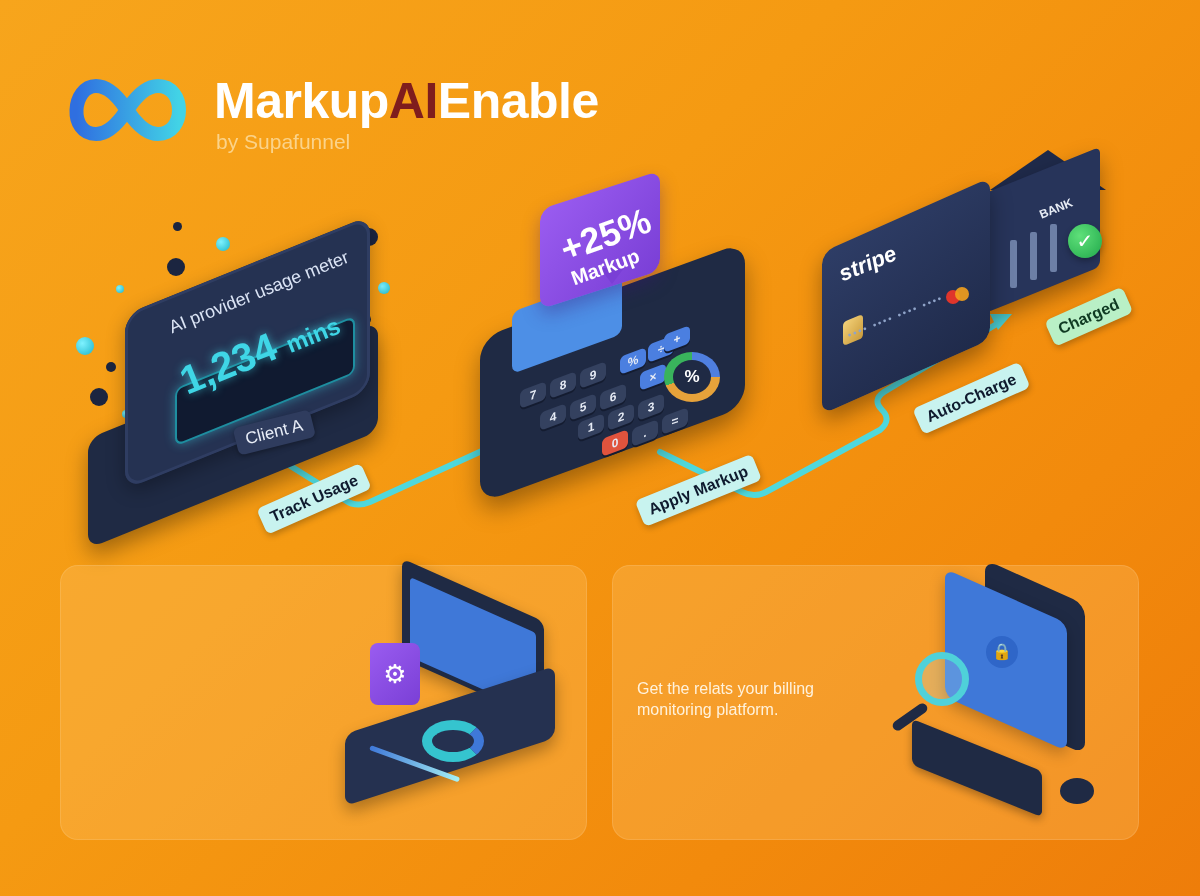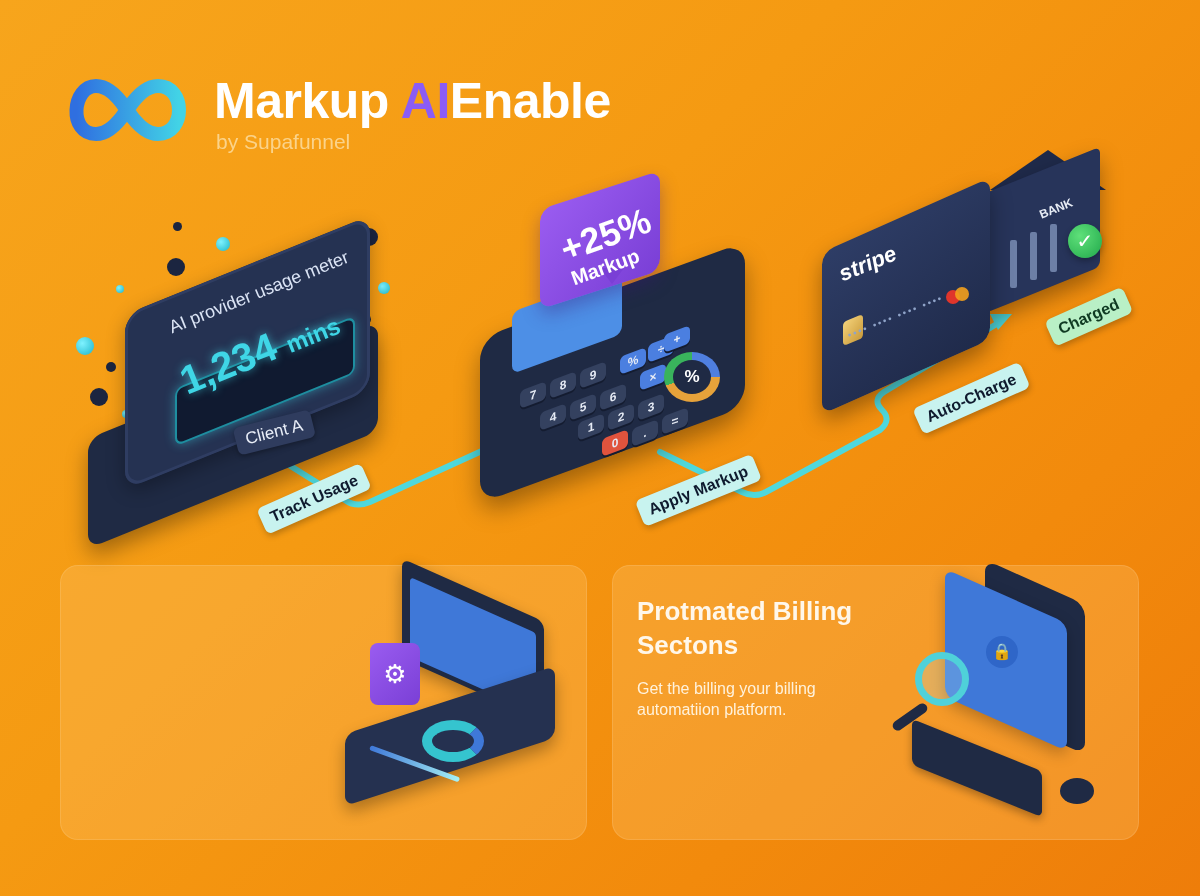--- a/index.html
+++ b/index.html
@@ -8,21 +8,21 @@
     font-family: "Liberation Sans", "DejaVu Sans", sans-serif;
     background: linear-gradient(135deg, #f7a51c 0%, #f59a12 40%, #f28a0c 75%, #ee7d0a 100%);
     position: relative;
     color: #fff;
   }
   .abs { position: absolute; }
 
   
   .logo-icon { left: 62px; top: 78px; width: 130px; height: 64px; }
   .brand { left: 214px; top: 72px; font-size: 50px; font-weight: bold; letter-spacing: -0.5px; color: #fff; }
-  .brand .ai { color: #8b5cf6; margin-left: 12px; }
+  .brand .ai { color: #7f1d1d; }
   .byline { left: 216px; top: 130px; font-size: 21px; color: #fbd38a; }
 
   
   .pill {
     position: absolute;
     background: #c8f3ef;
     color: #0e1a2e;
     font-weight: bold;
     font-size: 16px;
     padding: 5px 10px;
@@ -254,22 +254,21 @@
 <div class="abs card-dots">•••• •••• •••• ••••</div>
 
 <div class="pill" style="left:262px;top:508px;transform:rotate(-24deg);">Track Usage</div>
 <div class="pill" style="left:640px;top:500px;transform:rotate(-22deg);">Apply Markup</div>
 <div class="pill" style="left:918px;top:408px;transform:rotate(-24deg);">Auto-Charge</div>
 <div class="pill green" style="left:1050px;top:320px;transform:rotate(-24deg);">Charged</div>
 
 <div class="feature left">
 </div>
 <div class="feature right">
-  <div class="f-title">Protmated Billing Sectons</div>
-  <div class="f-desc">Get the billing your billing automatiion platform.</div>
+  <div class="f-desc">Get the relats your billing monitoring platform.</div>
 </div>
 
 <div class="abs mon-l"></div>
 <div class="abs mon-l-screen"></div>
 <div class="abs tab-plate"></div>
 <div class="abs gear-bubble">⚙</div>
 <div class="abs donut"></div>
 <div class="abs slider-bar"></div>
 
 <div class="abs mon-r-back"></div>

